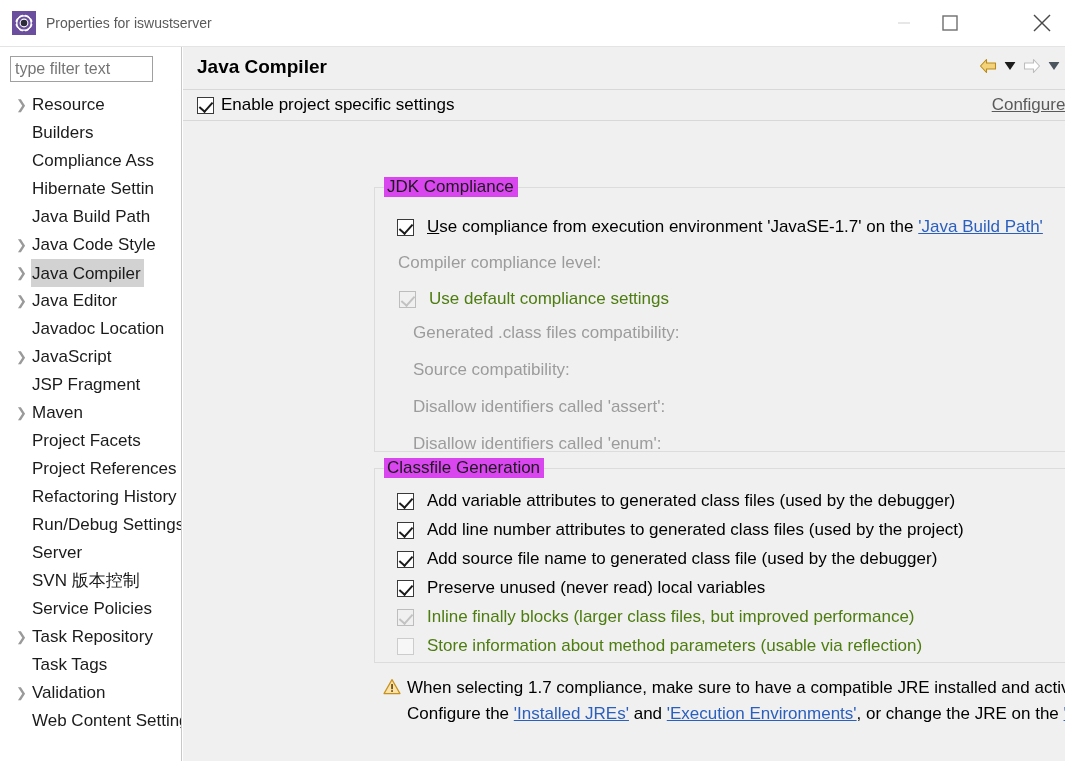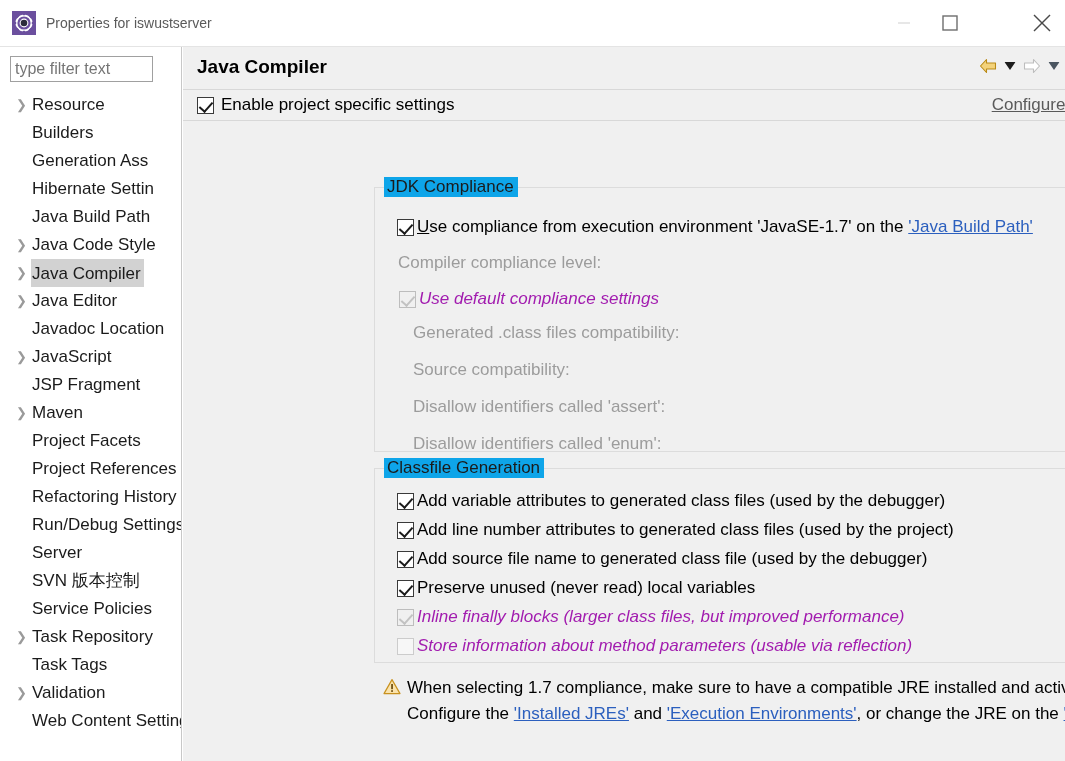--- a/index.html
+++ b/index.html
@@ -151,44 +151,44 @@
   }
 
   
   .group {
     position: absolute;
     border: 1px solid #dcdcdc;
     background: #f0f0f0;
   }
   .group-title {
     position: absolute; top: -11px; left: 9px;
-    background: #0ea5e9;
+    background: #d946ef;
     padding: 0 4px 0 3px;
     font-size: 17px;
     color: #1b1b1b;
     white-space: nowrap;
   }
   #grp-jdk { left: 191px; top: 140px; width: 900px; height: 265px; }
   #grp-classfile { left: 191px; top: 421px; width: 900px; height: 195px; }
 
   .row {
     position: absolute; left: 0; width: 900px; height: 36px;
   }
   .row-label {
     position: absolute; left: 23px; top: 8px;
     font-size: 17px; white-space: nowrap;
   }
   .row-label.dim { color: #9c9c9c; }
 
   .cbrow {
     position: absolute; left: 22px;
-    display: flex; align-items: center; gap: 3px;
+    display: flex; align-items: center; gap: 13px;
   }
   .cbrow .txt { font-size: 17px; color: #000000; white-space: nowrap; }
-  .cbrow .txt.dim { color: #a21caf; font-style: italic; }
+  .cbrow .txt.dim { color: #4d7c0f; }
 
   a.lnk {
     color: #2b5fbe; text-decoration: underline; cursor: pointer;
   }
   .mnem { text-decoration: underline; }
 
   
   #warn {
     position: absolute; left: 192px; top: 628px; width: 880px;
   }
@@ -249,21 +249,21 @@
       <line x1="17" y1="1" x2="1" y2="17" stroke="#4a4a4a" stroke-width="1.4"></line>
     </svg>
   </div>
 </div>
 
 <div id="sidebar">
   <input id="filter-input" type="text" placeholder="type filter text" style="">
   <div id="tree">
       <div class="tree-item"><span class="arrow">❯</span><span class="lbl">Resource</span></div>
       <div class="tree-item"><span class="lbl">Builders</span></div>
-      <div class="tree-item"><span class="lbl">Generation Ass</span></div>
+      <div class="tree-item"><span class="lbl">Compliance Ass</span></div>
       <div class="tree-item"><span class="lbl">Hibernate Settin</span></div>
       <div class="tree-item"><span class="lbl">Java Build Path</span></div>
       <div class="tree-item"><span class="arrow">❯</span><span class="lbl">Java Code Style</span></div>
       <div class="tree-item selected"><span class="arrow">❯</span><span class="lbl">Java Compiler</span></div>
       <div class="tree-item"><span class="arrow">❯</span><span class="lbl">Java Editor</span></div>
       <div class="tree-item"><span class="lbl">Javadoc Location</span></div>
       <div class="tree-item"><span class="arrow">❯</span><span class="lbl">JavaScript</span></div>
       <div class="tree-item"><span class="lbl">JSP Fragment</span></div>
       <div class="tree-item"><span class="arrow">❯</span><span class="lbl">Maven</span></div>
       <div class="tree-item"><span class="lbl">Project Facets</span></div>

